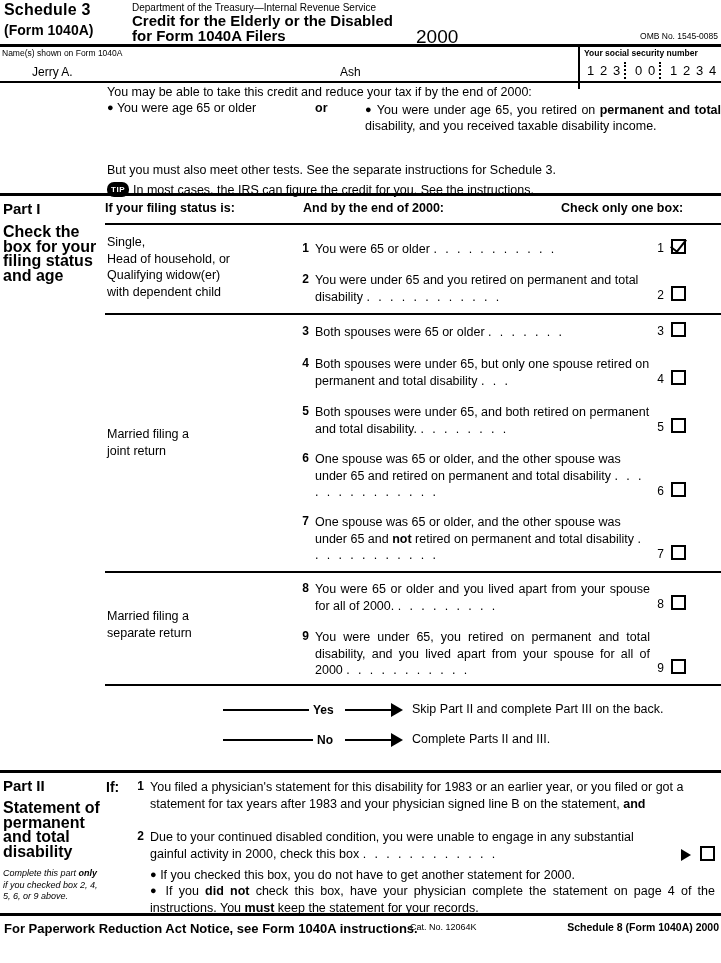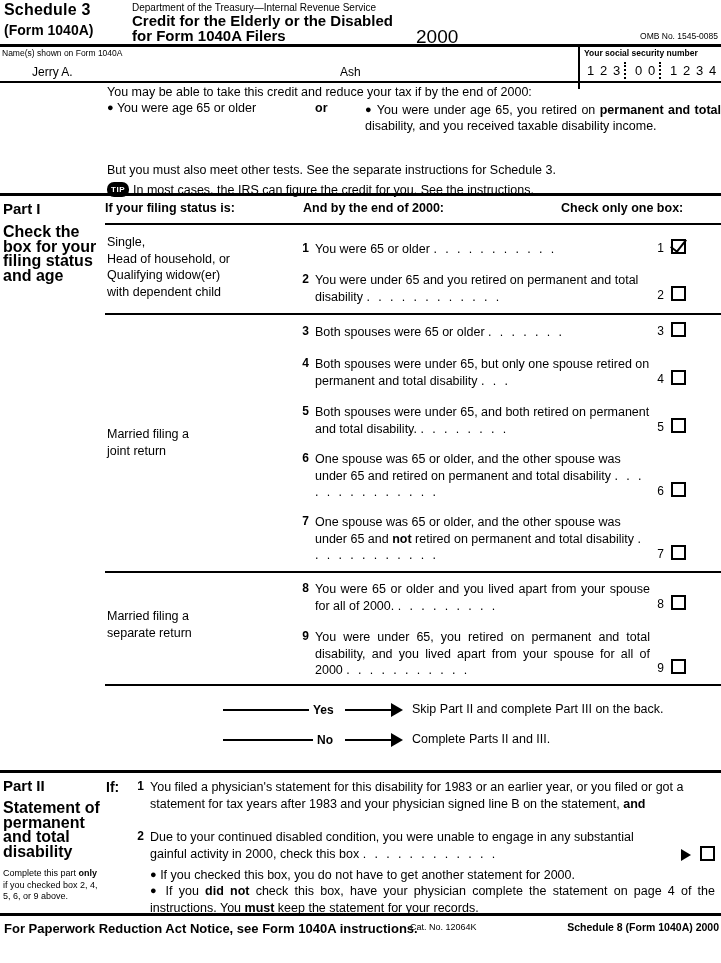--- a/index.html
+++ b/index.html
@@ -87,21 +87,21 @@
     background: #000; color: #fff;
     font-size: 8px; font-weight: bold;
     display: flex; align-items: center; justify-content: center;
     letter-spacing: .5px;
   }
 
   
   .partband { position: relative; }
   .part-label { font-size: 15px; font-weight: bold; }
   .part-desc { font-size: 16px; font-weight: bold; line-height: 14.5px; }
-  .part-note { font-size: 9px; line-height: 11.5px; }
+  .part-note { font-size: 9px; line-height: 11.5px; font-style: italic; }
 
   .colhead { position: absolute; font-size: 12.5px; font-weight: bold; }
 
   
   .statuscell { position: absolute; font-size: 12.5px; line-height: 16.5px; }
   .lineno {
     position: absolute; font-size: 12px; font-weight: bold; text-align: right; width: 12px;
   }
   .linetext {
     position: absolute; font-size: 12.5px; line-height: 16.5px;

